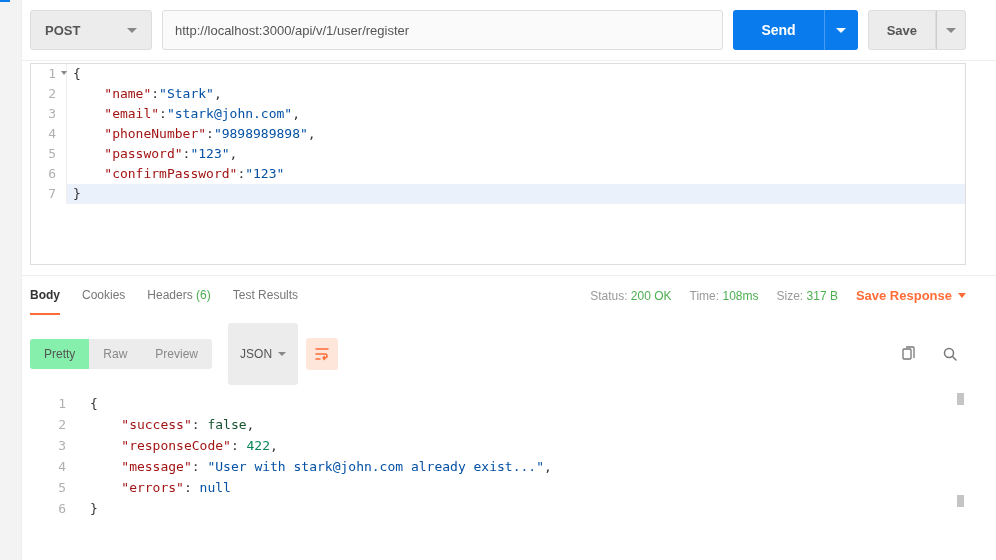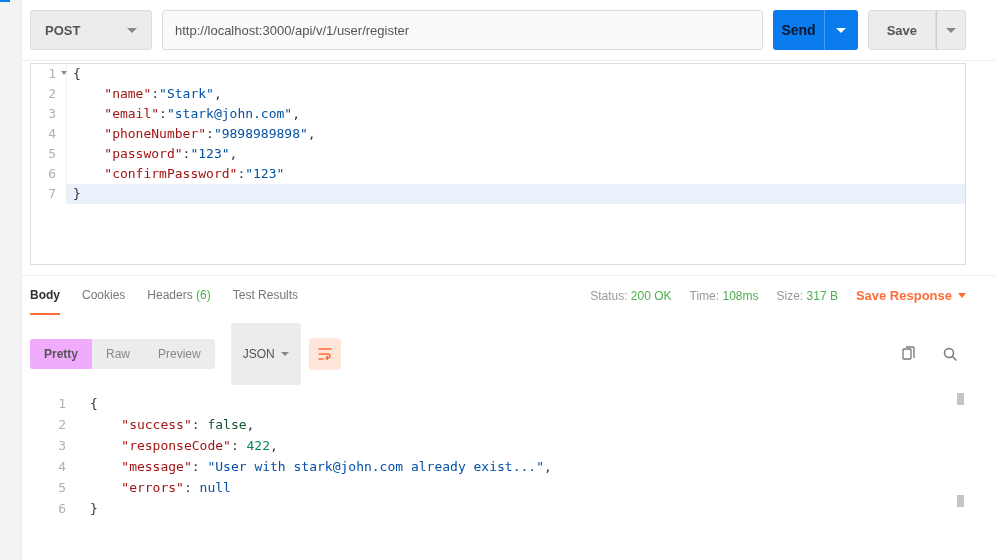--- a/index.html
+++ b/index.html
@@ -2,21 +2,21 @@
 <html><head>
 <meta charset="utf-8">
 <style>
 * { box-sizing: border-box; margin: 0; padding: 0; }
 body { font-family: -apple-system, BlinkMacSystemFont, "Segoe UI", Arial, sans-serif; background: #fff; width: 996px; height: 560px; overflow: hidden; position: relative; }
 .topbar { display: flex; align-items: center; gap: 10px; padding: 10px 30px; background: #fff; border-bottom: 1px solid #eee; }
 .method-select { display: flex; align-items: center; justify-content: space-between; width: 122px; height: 40px; padding: 0 14px; background: #ececec; border: 1px solid #ddd; border-radius: 3px; font-size: 13px; font-weight: 600; color: #555; }
 .method-select .caret { width: 0; height: 0; border-left: 5px solid transparent; border-right: 5px solid transparent; border-top: 5px solid #888; }
 .url-input { flex: 1; height: 40px; padding: 0 12px; border: 1px solid #ddd; background: #fafafa; font-size: 13px; color: #555; border-radius: 3px; }
 .btn-send-wrap { display: flex; }
-.btn-send { height: 40px; padding: 0 8px; background: #097bed; color: #0f172a; border: none; font-size: 14px; font-weight: 600; border-radius: 3px 0 0 3px; cursor: pointer; }
+.btn-send { height: 40px; padding: 0 28px; background: #097bed; color: #ffffff; border: none; font-size: 14px; font-weight: 600; border-radius: 3px 0 0 3px; cursor: pointer; }
 .btn-send-caret { height: 40px; width: 34px; background: #097bed; border: none; border-left: 1px solid rgba(255,255,255,0.25); border-radius: 0 3px 3px 0; display: flex; align-items: center; justify-content: center; cursor: pointer; }
 .btn-send-caret::after { content: ""; width: 0; height: 0; border-left: 5px solid transparent; border-right: 5px solid transparent; border-top: 5px solid #fff; }
 .btn-save-wrap { display: flex; align-items: center; }
 .btn-save { height: 40px; padding: 0 18px; background: #ececec; color: #555; border: 1px solid #ddd; font-size: 13px; font-weight: 600; border-radius: 3px 0 0 3px; cursor: pointer; }
 .btn-save-caret { height: 40px; width: 30px; background: #ececec; border: 1px solid #ddd; border-left: 1px solid #ccc; border-radius: 0 3px 3px 0; display: flex; align-items: center; justify-content: center; cursor: pointer; }
 .btn-save-caret::after { content: ""; width: 0; height: 0; border-left: 5px solid transparent; border-right: 5px solid transparent; border-top: 5px solid #888; }
 
 .editor { border: 1px solid #ddd; margin: 2px 30px 10px 30px; font-family: "SFMono-Regular", Consolas, monospace; font-size: 13px; background: #fff; }
 .editor-line { display: flex; line-height: 20px; }
 .editor-line.hl { background: #eaf1fb; }
@@ -36,21 +36,21 @@
 .resp-tab.active { color: #333; font-weight: 600; border-bottom: 2px solid #ff6c37; }
 .resp-tab .count { color: #4caf50; }
 .resp-meta { margin-left: auto; display: flex; gap: 18px; align-items: center; }
 .meta-val { color: #4caf50; }
 .save-resp { color: #ff6c37; font-weight: 600; display: flex; align-items: center; gap: 6px; cursor: pointer; font-size: 13px; }
 .save-resp::after { content: ""; width: 0; height: 0; border-left: 4px solid transparent; border-right: 4px solid transparent; border-top: 5px solid #ff6c37; }
 
 .resp-toolbar { display: flex; align-items: center; padding: 8px 30px; gap: 8px; }
 .view-tabs { display: flex; background: #ececec; border-radius: 3px; overflow: hidden; }
 .view-tab { padding: 8px 14px; font-size: 12px; color: #888; cursor: pointer; }
-.view-tab.active { background: #f0abfc; color: #555; font-weight: 700; }
+.view-tab.active { background: #86efac; color: #555; font-weight: 400; }
 .beta { color: #097bed; font-size: 9px; vertical-align: super; font-weight: 600; }
 .format-sel { display: flex; align-items: center; gap: 6px; padding: 24px 12px; background: #ececec; border-radius: 3px; font-size: 12px; color: #555; cursor: pointer; margin-left: 8px; }
 .format-sel::after { content: ""; width: 0; height: 0; border-left: 4px solid transparent; border-right: 4px solid transparent; border-top: 4px solid #888; }
 .ico-btn { width: 32px; height: 32px; display: flex; align-items: center; justify-content: center; border-radius: 3px; cursor: pointer; }
 .ico-btn.orange { background: #ffe6da; }
 .resp-toolbar-right { margin-left: auto; display: flex; gap: 10px; }
 .ico-copy, .ico-search { width: 16px; height: 16px; }
 
 .resp-body { margin: 0 30px; font-family: "SFMono-Regular", Consolas, monospace; font-size: 13px; background: #fff; position: relative; }
 .resp-line { display: flex; line-height: 21px; }

